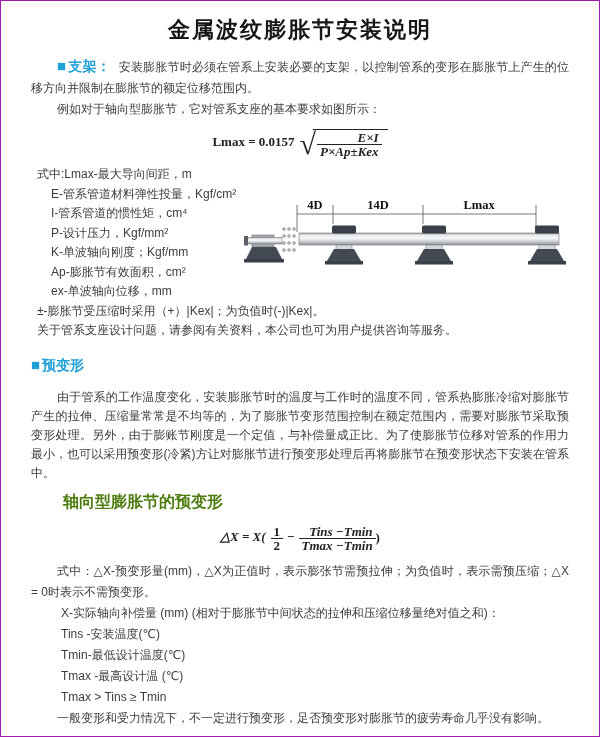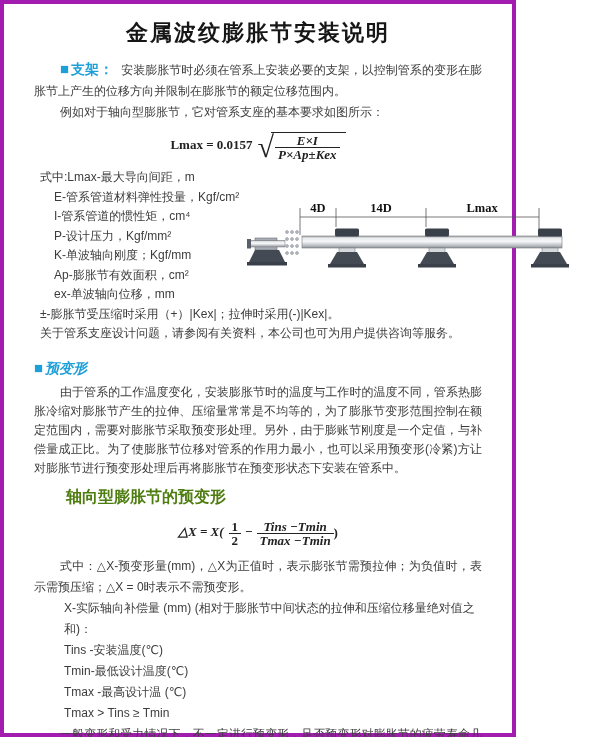--- a/index.html
+++ b/index.html
@@ -1,39 +1,39 @@
 <!DOCTYPE html>
 <html><head>
 <meta charset="utf-8">
 <style>
   html,body{margin:0;padding:0;background:#fff;}
   body{width:600px;height:737px;position:relative;overflow:hidden;
        font-family:"Liberation Sans","DejaVu Sans",sans-serif;
        font-size:12px;color:#3c3c3c;}
-  .page{box-sizing:border-box;width:516px;height:737px;padding:6px 30px 0 30px;
-        border:4px solid #a21caf;position:relative;}
+  .page{box-sizing:border-box;width:600px;height:737px;padding:6px 30px 0 30px;
+        border:1px solid #a21caf;position:relative;}
   .title{text-align:center;font-size:22px;font-weight:bold;color:#161616;
          margin:8px 0 10px;letter-spacing:2px;}
   .body-p{margin:0;line-height:21px;text-align:justify;}
   .first{margin-top:10px;}
   .indent{text-indent:26px;}
   .marker{color:#1d9fd8;font-size:15px;margin-right:2px;}
   .sec-title{color:#1d9fd8;font-size:14px;font-weight:bold;margin-right:8px;}
-  .sec2head{margin:14px 0 4px;line-height:20px;font-style:italic;}
+  .sec2head{margin:14px 0 12px;line-height:20px;}
 
   .formula{font-family:"Liberation Serif","DejaVu Serif",serif;font-weight:bold;
            color:#222;text-align:center;}
   .f1{margin:9px 0 7px;font-size:13px;}
   .f2{margin:13px 0 9px;font-size:13px;}
   .flhs{margin-right:5px;font-family:Liberation Serif, serif;}
   .fi{font-style:italic;}
   .sqrt{display:inline-flex;align-items:center;vertical-align:middle;}
   .rad{font-size:30px;font-weight:normal;line-height:26px;margin-right:-3px;}
   .under{display:inline-block;border-top:1.6px solid #222;padding:2px 6px 0 4px;}
-  .frac{display:inline-block;text-align:center;vertical-align:middle;}
+  .frac{display:inline-block;text-align:right;vertical-align:middle;}
   .frac .num{display:block;line-height:12px;padding:0 3px;}
   .frac .den{display:block;border-top:1px solid #222;line-height:12px;padding:1px 3px 0;}
   .fop{margin:0 4px;}
 
   .def{margin:0;line-height:19.5px;margin-left:6px;}
   .def.item{margin-left:20px;}
   .def.where{margin-top:4px;}
 
   .diagram{position:absolute;left:243px;top:190px;width:345px;height:100px;}
 
@@ -62,21 +62,21 @@
       </span>
   </div>
 
   <p class="def where">式中:Lmax-最大导向间距，m</p>
   <p class="def item">E-管系管道材料弹性投量，Kgf/cm²</p>
   <p class="def item">I-管系管道的惯性矩，cm⁴</p>
   <p class="def item">P-设计压力，Kgf/mm²</p>
   <p class="def item">K-单波轴向刚度；Kgf/mm</p>
   <p class="def item">Ap-膨胀节有效面积，cm²</p>
   <p class="def item">ex-单波轴向位移，mm</p>
-  <p class="def">±-膨胀节受压缩时采用（+）|Kex|；拉伸时采用(-)|Kex|。</p>
+  <p class="def">±-膨胀节受压缩时采用（+）|Kex|；为负值时(-)|Kex|。</p>
   <p class="def">关于管系支座设计问题，请参阅有关资料，本公司也可为用户提供咨询等服务。</p>
 
   <div class="diagram">
     <svg width="345" height="100" viewBox="0 0 345 100" xmlns="http://www.w3.org/2000/svg">
       <defs>
         <linearGradient id="pipeG" x1="0" y1="0" x2="0" y2="1">
           <stop offset="0" stop-color="#9ea3a9"></stop>
           <stop offset="0.18" stop-color="#e8eaec"></stop>
           <stop offset="0.45" stop-color="#f6f7f8"></stop>
           <stop offset="0.75" stop-color="#c2c6cb"></stop>

